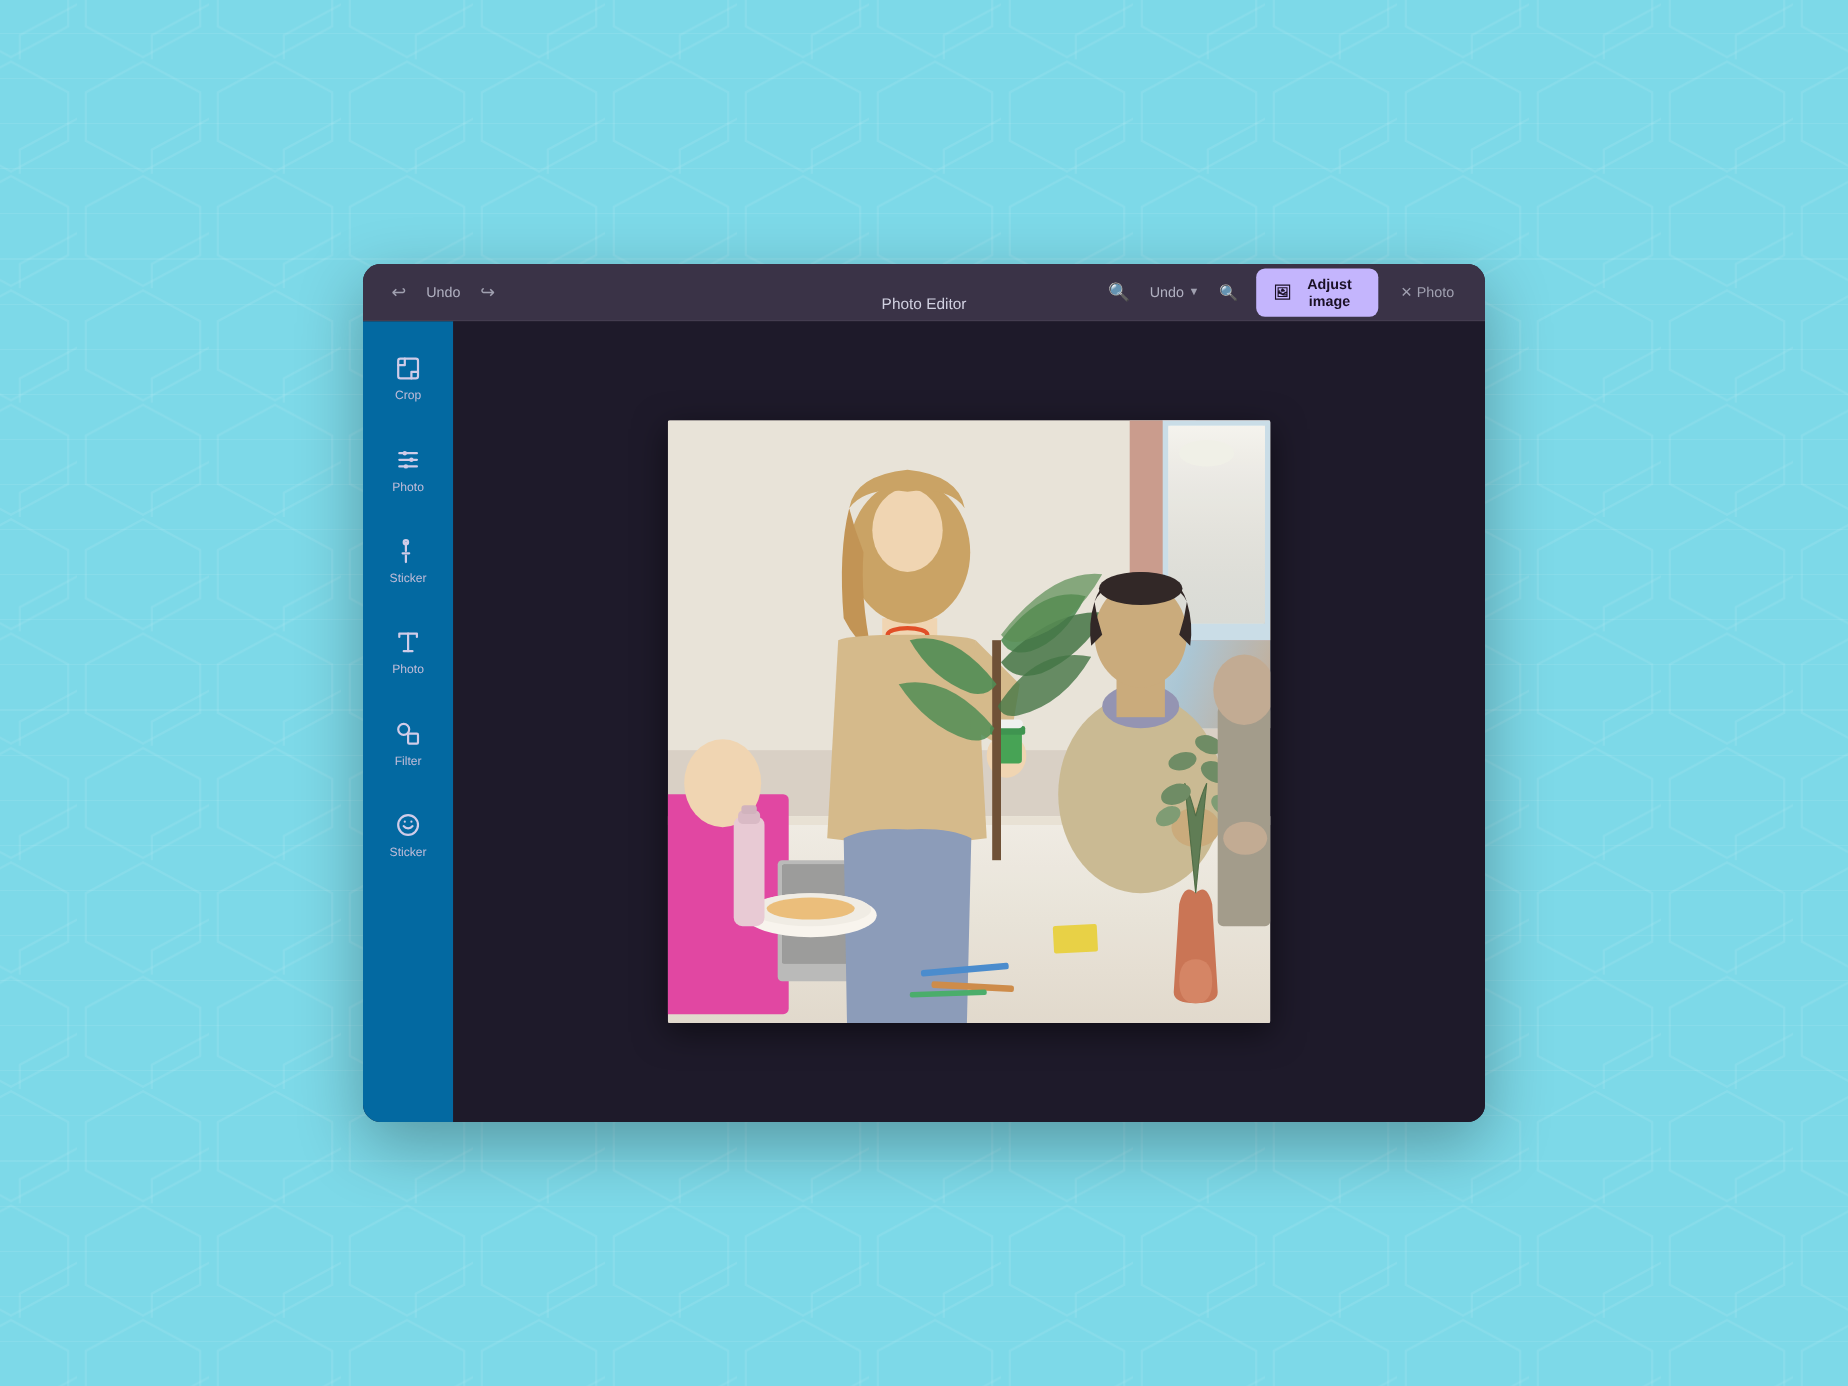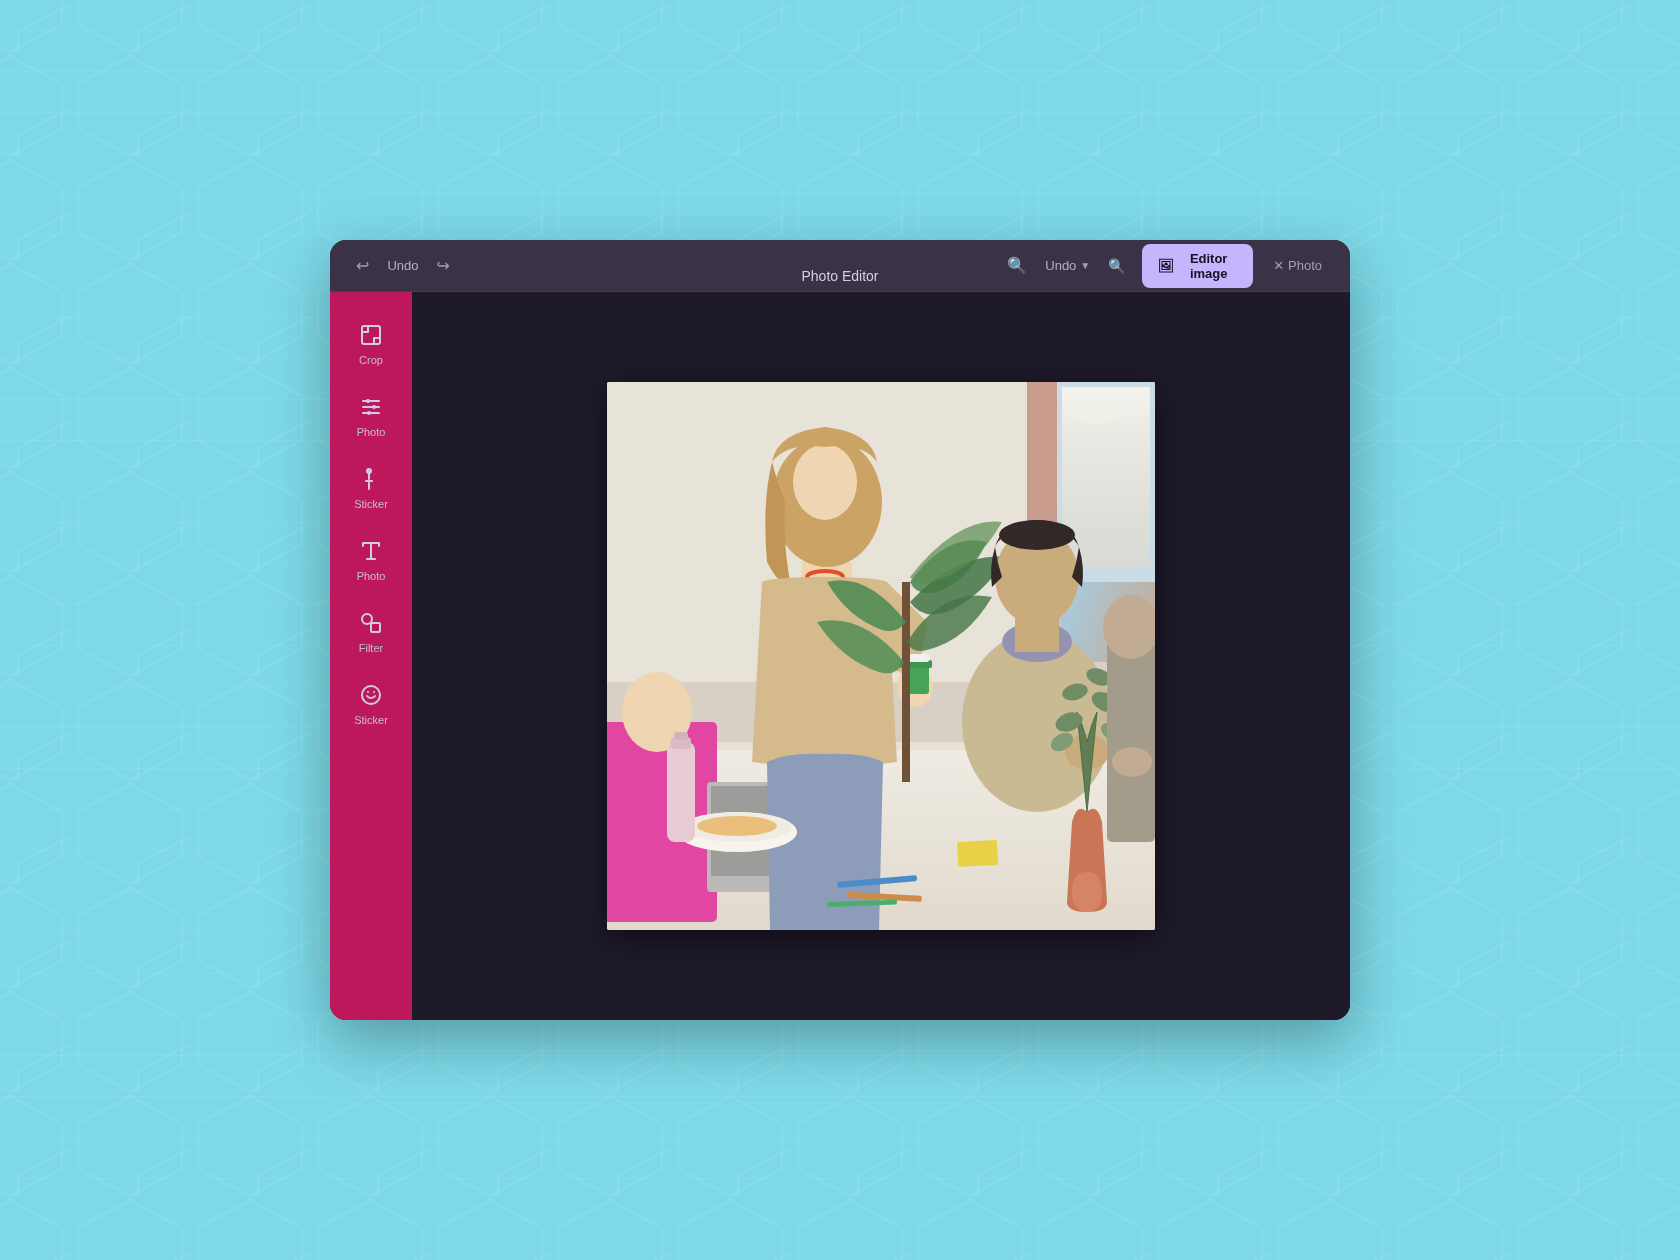--- a/index.html
+++ b/index.html
@@ -174,26 +174,26 @@
     
     .content {
       display: flex;
       flex: 1;
       overflow: hidden;
     }
 
     
     .sidebar {
       width: 82px;
-      background: #be185d;
+      background: #0369a1;
       display: flex;
       flex-direction: column;
       align-items: center;
       padding: 20px 0;
-      gap: 8px;
+      gap: 19px;
       flex-shrink: 0;
     }
 
     .sidebar-item {
       display: flex;
       flex-direction: column;
       align-items: center;
       gap: 6px;
       padding: 10px 12px;
       border-radius: 10px;
@@ -280,21 +280,21 @@
         <div class="zoom-value">
           <span>Undo</span>
           <span class="chevron-down">▼</span>
         </div>
         <button class="zoom-btn">
           <span style="font-size:14px;">🔍</span>
         </button>
       </div>
       <button class="export-btn">
         <span>🖼</span>
-        <span>Editor image</span>
+        <span>Adjust image</span>
       </button>
       <button class="close-btn">
         <span>✕</span>
         <span>Photo</span>
       </button>
     </div>
   </div>
 
   <div class="content">
 

